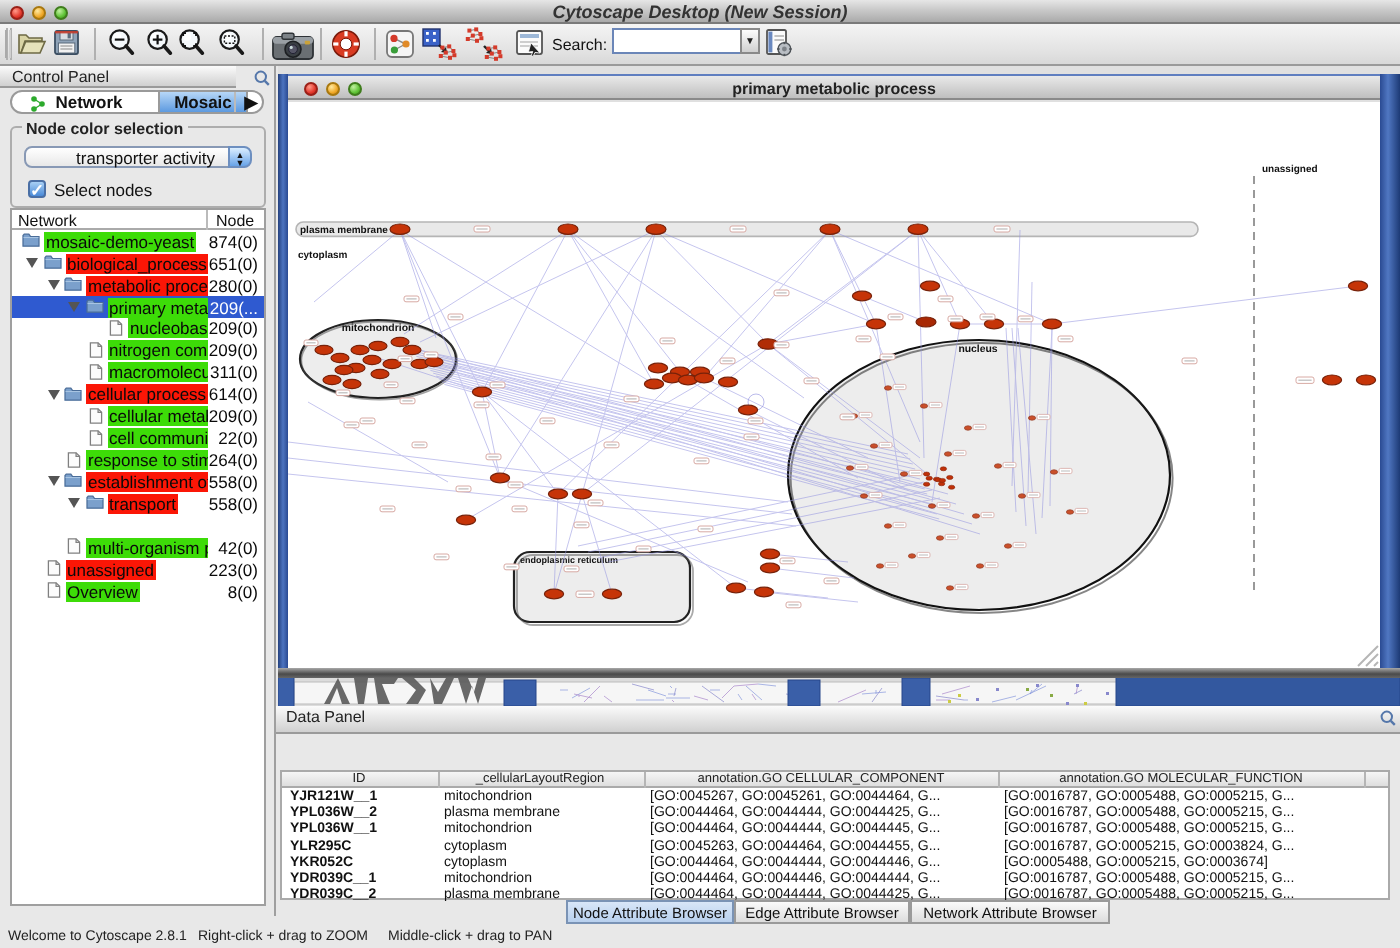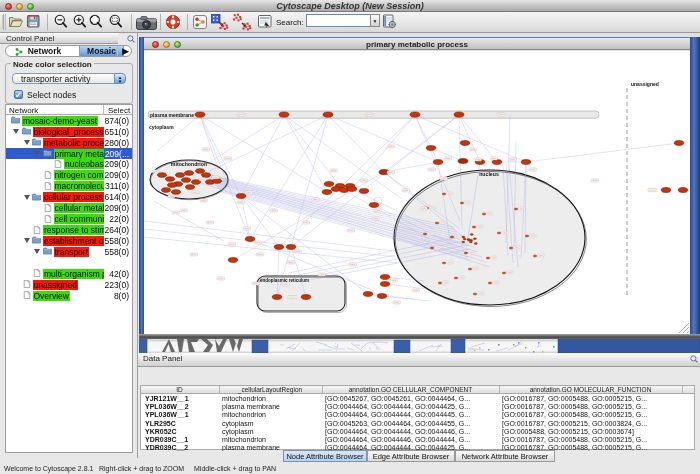--- a/index.html
+++ b/index.html
@@ -31,21 +31,21 @@
 
 #tabs { left:5px; top:12px; width:127px; height:12px; background:#fff; border:1px solid #9a9a9a; border-radius:6px; overflow:hidden; }
 #tabs .seg { position:absolute; top:0; height:100%; font-size:8.5px; font-weight:bold; color:#111; text-align:center; }
 #seg-net { left:0; width:63px; line-height:11px; }
 #seg-mos { left:73px; width:45px; background:linear-gradient(#b7d7f7,#5d9ae0); border-left:1px solid #9a9a9a; border-right:1px solid #9a9a9a; line-height:11px; }
 #seg-arr { left:111px; width:16px; line-height:11.5px; font-size:6px; border-left:1px solid #bbb; }
 
 #grp { left:5px; top:30px; width:128px; height:41px; border:1px solid #adadad; border-radius:3px; }
 #grplbl { left:11px; top:26.5px; font-size:8px; font-weight:bold; color:#222; background:#e8e8e8; padding:0 2px; }
 #combo { left:12px; top:40px; width:113px; height:11px; background:linear-gradient(#ffffff,#e8e8e8); border:1px solid #8899b5; border-radius:4px; }
-#combo .t { font-size:8.5px; color:#111; padding-left:8px; line-height:10px; }
+#combo .t { font-size:8.5px; color:#111; padding-left:8px; line-height:10px;margin-left:17px; }
 #combocap { left:114px; top:40px; width:12px; height:11px; border-radius:0 4px 4px 0; background:linear-gradient(#dbeeff,#67a3e8); border:1px solid #6d8fc0; }
 #combocap .a { position:absolute; width:100%; text-align:center; font-size:4.5px; color:#111; line-height:4px; }
 #cbx { left:14px; top:57px; width:9px; height:9px; border-radius:2px; background:linear-gradient(#a8d0f5,#4a8ad8); border:1px solid #4a6fa5; color:#fff; font-size:8.5px; line-height:8px; text-align:center; font-weight:bold;}
 #cbxlbl { left:27px; top:57px; font-size:8.5px; color:#111; }
 
 #treebox { left:5px; top:71px; width:128px; height:349px; background:#fff; border:1px solid #9f9f9f; }
 #treehdr { left:0; top:0; width:126px; height:10px; border-bottom:1px solid #aaa; background:#fff; }
 #treehdr .c1 { position:absolute; left:3px; font-size:8px; color:#111; top:0.5px; }
 #treehdr .c2 { position:absolute; left:102px; font-size:8px; color:#111; top:0.5px; }
 #treehdr .dv { position:absolute; left:97px; top:0; width:1px; height:10px; background:#bbb; }
@@ -291,21 +291,21 @@
     </div>
   <div id="combocap" class="abs">
       <div class="a" style="top:1.5px;">▲</div>
       <div class="a" style="top:5.5px;">▼</div>
     </div>
   <div id="cbx" class="abs">✓</div>
   <div id="cbxlbl" class="abs">Select nodes</div>
   <div id="treebox" class="abs">
     <div id="treehdr" class="abs">
         <span class="c1">Network</span>
-        <span class="c2">Select</span>
+        <span class="c2">Node</span>
         <i class="dv"></i>
       </div>
     <div class="trow" style="top:10.2px;">
         <svg class="fold" style="left:5.0px;" viewBox="0 0 10 9">
           <path d="M0.5 2 L0.5 8 L9.5 8 L9.5 2.6 L4.8 2.6 L3.8 1.2 L1.2 1.2 Z" fill="#7ba0cc" stroke="#4a6d99" stroke-width="0.7"></path>
           <path d="M0.8 3.4 L9.2 3.4 L9.2 2.8 L0.8 2.8 Z" fill="#a8c4e2"></path>
         </svg>
         <span class="lbl green" style="left:16.0px;max-width:82px;">mosaic-demo-yeast</span>
         <span class="num" style="">874(0)</span>
       </div>

